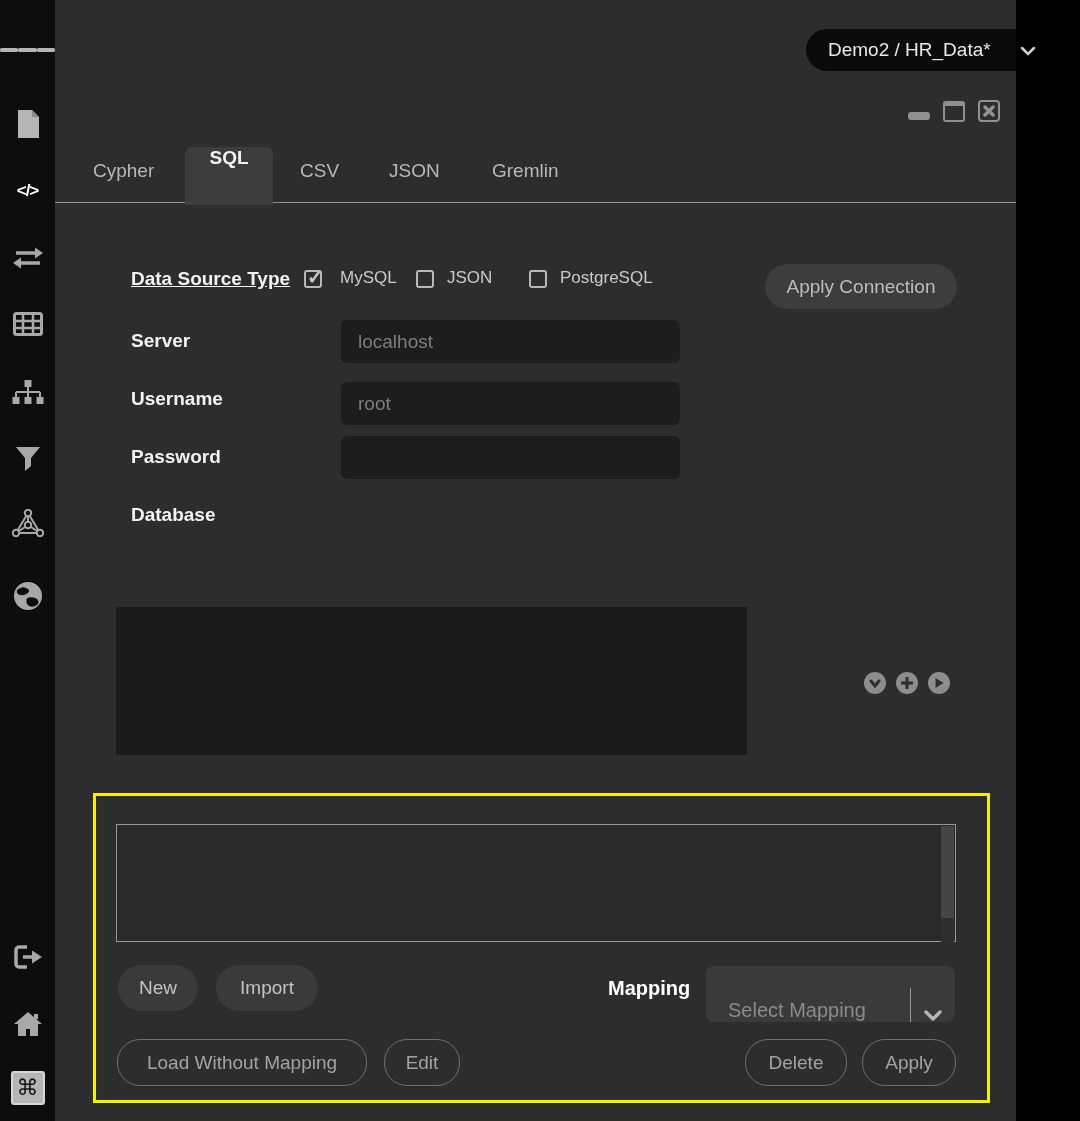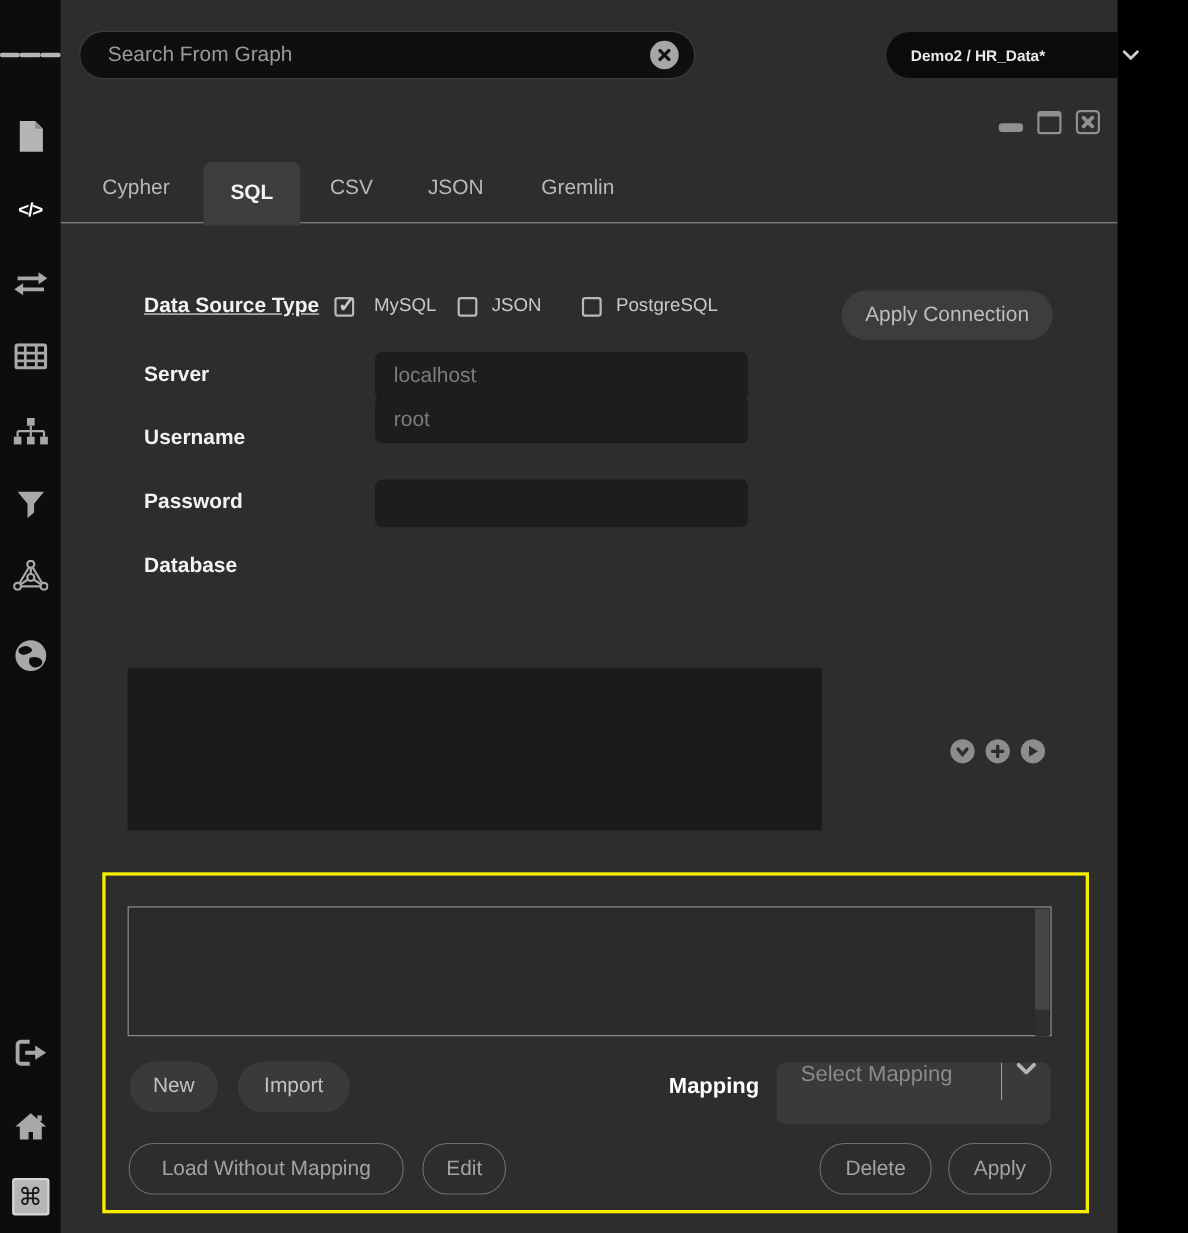--- a/index.html
+++ b/index.html
@@ -15,32 +15,32 @@
 
   
   .right-strip{position:absolute;left:1016px;top:0;width:64px;height:1121px;background:#000;z-index:4;}
 
   
   .search-bar{position:absolute;left:72px;top:28px;width:560px;height:44px;background:#0f0f0f;border:1px solid #3d3d3d;border-radius:22px;display:flex;align-items:center;padding:0 14px 0 23px;}
   .search-bar input{flex:1;background:transparent;border:none;outline:none;color:#cfcfcf;font-size:19px;}
   .search-bar input::placeholder{color:#9a9a9a;}
   .clear-btn{width:26px;height:26px;border-radius:50%;background:#a6a6a6;display:flex;align-items:center;justify-content:center;cursor:pointer;flex:0 0 auto;}
 
-  .workspace-pill{position:absolute;left:806px;top:29px;width:210px;height:42px;background:#0b0b0b;border-radius:21px 0 0 21px;display:flex;align-items:center;padding-left:22px;color:#e9e9e9;font-size:14px;cursor:pointer;z-index:6;font-weight:bold;}
+  .workspace-pill{position:absolute;left:806px;top:29px;width:210px;height:42px;background:#0b0b0b;border-radius:21px 0 0 21px;display:flex;align-items:center;padding-left:22px;color:#e9e9e9;font-size:19px;cursor:pointer;z-index:6;}
   .ws-chevron{position:absolute;left:1020px;top:43px;z-index:6;cursor:pointer;}
 
   .win-btn{position:absolute;cursor:pointer;}
   .win-min{left:908px;top:112px;width:22px;height:8px;background:#909090;border-radius:3px;}
   .win-max{left:943px;top:101px;width:22px;height:21px;border:2px solid #909090;border-top:5px solid #909090;border-radius:3px;}
   .win-close{left:978px;top:100px;width:22px;height:22px;border:2px solid #909090;border-radius:4px;display:flex;align-items:center;justify-content:center;}
 
   
   .tab-line{position:absolute;left:55px;top:202px;width:961px;height:1px;background:#909090;}
   .tab{position:absolute;top:160px;color:#b8b8b8;font-size:19px;cursor:pointer;}
-  .tab-active{position:absolute;left:185px;top:147px;width:88px;height:58px;background:#3d3d3d;border-radius:8px 8px 0 0;display:flex;align-items:center;justify-content:center;color:#f2f2f2;font-size:19px;font-weight:700;cursor:pointer;z-index:2;}
+  .tab-active{position:absolute;left:185px;top:147px;width:88px;height:58px;background:#3d3d3d;border-radius:8px 8px 0 0;display:flex;align-items:flex-start;justify-content:center;color:#f2f2f2;font-size:19px;font-weight:700;cursor:pointer;z-index:2;}
 
   
   .ds-label{position:absolute;left:131px;top:268px;color:#f2f2f2;font-size:19px;font-weight:700;text-decoration:underline;}
   .cb{position:absolute;top:270px;width:18px;height:18px;border:2px solid #b9b9b9;border-radius:3px;cursor:pointer;}
   .cb .tick{position:absolute;left:1px;top:-7px;color:#c6c6c6;font-size:20px;font-weight:700;}
   .cb-label{position:absolute;top:268px;color:#c9c9c9;font-size:17px;}
   .test-btn{position:absolute;left:765px;top:264px;width:192px;height:45px;background:#3d3d3d;border-radius:23px;display:flex;align-items:center;justify-content:center;color:#bdbdbd;font-size:19px;cursor:pointer;}
 
   
   .field-label{position:absolute;left:131px;color:#f2f2f2;font-size:19px;font-weight:700;}
@@ -52,21 +52,21 @@
   .circle-btn{position:absolute;top:672px;width:22px;height:22px;border-radius:50%;background:#8d8d8d;display:flex;align-items:center;justify-content:center;cursor:pointer;}
 
   
   .highlight-box{position:absolute;left:93px;top:793px;width:897px;height:310px;border:3px solid #f8ee00;}
   .listbox{position:absolute;left:116px;top:824px;width:840px;height:118px;background:#2a2a2a;border:1px solid #989898;cursor:pointer;}
   .scroll-track{position:absolute;right:1px;top:1px;width:13px;height:116px;background:#2f2f2f;}
   .scroll-thumb{position:absolute;right:0;top:0;width:13px;height:92px;background:#454545;cursor:grab;}
 
   .pill-filled{position:absolute;top:965px;height:46px;background:#3a3a3a;border:none;border-radius:23px;color:#c2c2c2;font-size:19px;cursor:pointer;}
   .mapping-label{position:absolute;left:608px;top:977px;color:#ffffff;font-size:20px;font-weight:700;}
-  .select-mapping{position:absolute;left:706px;top:966px;width:249px;height:56px;background:#3a3a3a;border-radius:8px;display:flex;align-items:flex-start;cursor:pointer;}
+  .select-mapping{position:absolute;left:706px;top:966px;width:249px;height:56px;background:#3a3a3a;border-radius:8px;display:flex;align-items:flex-end;cursor:pointer;}
   .select-mapping .ph{padding-left:22px;color:#8b8b8b;font-size:20px;flex:1;}
   .select-mapping .divider{width:1px;height:34px;background:#9a9a9a;}
   .select-mapping .chev{width:44px;display:flex;align-items:center;justify-content:center;}
 
   .pill-outline{position:absolute;top:1039px;height:47px;background:transparent;border:1.5px solid #6f6f6f;border-radius:23px;color:#a3a3a3;font-size:19px;cursor:pointer;}
 </style>
 </head>
 <body>
 
 <div class="app">
@@ -168,29 +168,20 @@
       </svg>
     </div>
 
     <div class="side-icon" style="top:1070px">
       <div class="cmd-box">
           <span>⌘</span>
         </div>
     </div>
   </div>
 
-  <div class="search-bar">
-    <input type="text" placeholder="Search From Graph" style="">
-    <div class="clear-btn">
-      <svg width="12" height="12" viewBox="0 0 12 12">
-          <line x1="2" y1="2" x2="10" y2="10" stroke="#141414" stroke-width="3" stroke-linecap="round"></line>
-          <line x1="10" y1="2" x2="2" y2="10" stroke="#141414" stroke-width="3" stroke-linecap="round"></line>
-        </svg>
-    </div>
-  </div>
 
   <div class="workspace-pill">
     <span>Demo2 / HR_Data*</span>
   </div>
   <div class="ws-chevron">
     <svg width="16" height="12" viewBox="0 0 16 12">
         <polyline points="2,3 8,9 14,3" fill="none" stroke="#cfcfcf" stroke-width="2.5" stroke-linecap="round"></polyline>
       </svg>
   </div>
 
@@ -226,21 +217,21 @@
   <span class="cb-label" style="left:560px">PostgreSQL</span>
 
   <div class="test-btn">
     <span>Apply Connection</span>
   </div>
 
   <span class="field-label" style="top:330px">Server</span>
   <input class="field-input" style="top: 320px;" placeholder="localhost">
 
   <span class="field-label" style="top:388px">Username</span>
-  <input class="field-input" style="top: 360px;" placeholder="root">
+  <input class="field-input" style="top: 382px;" placeholder="root">
 
   <span class="field-label" style="top:446px">Password</span>
   <input class="field-input" style="top: 436px;" type="password" placeholder="">
 
   <span class="field-label" style="top:504px">Database</span>
 
   <div class="editor"></div>
 
   <div class="circle-btn" style="left:864px">
     <svg width="12" height="9" viewBox="0 0 12 9">

